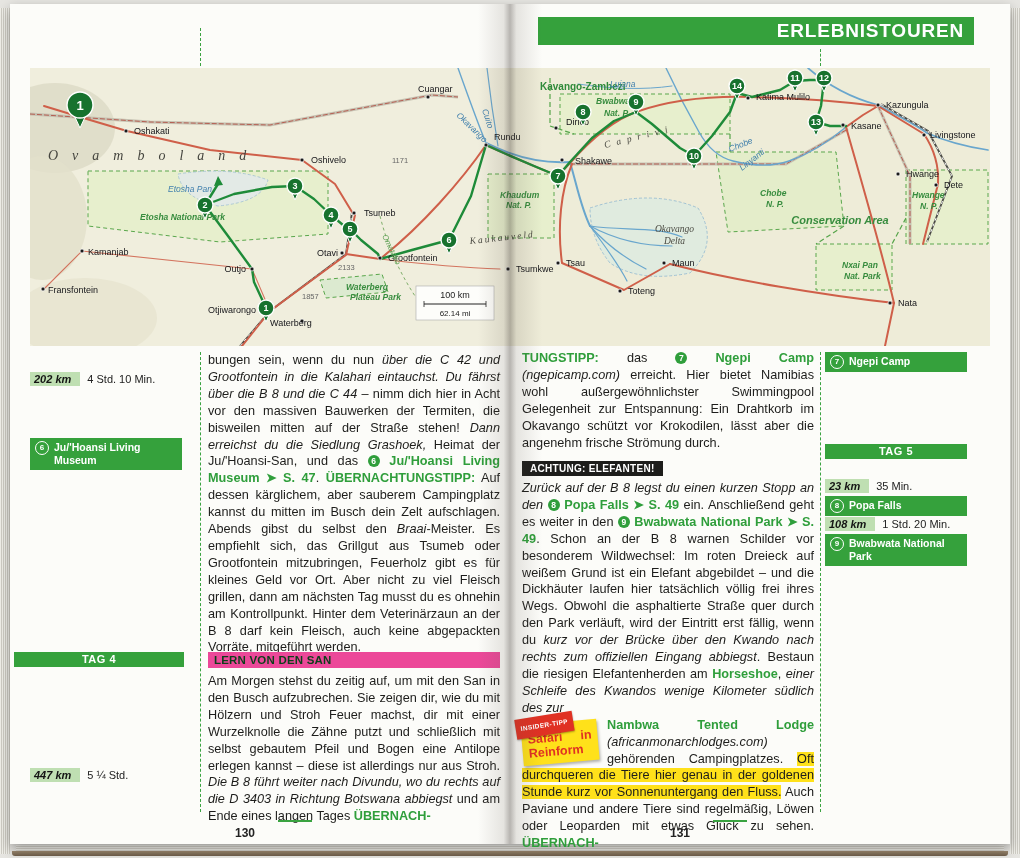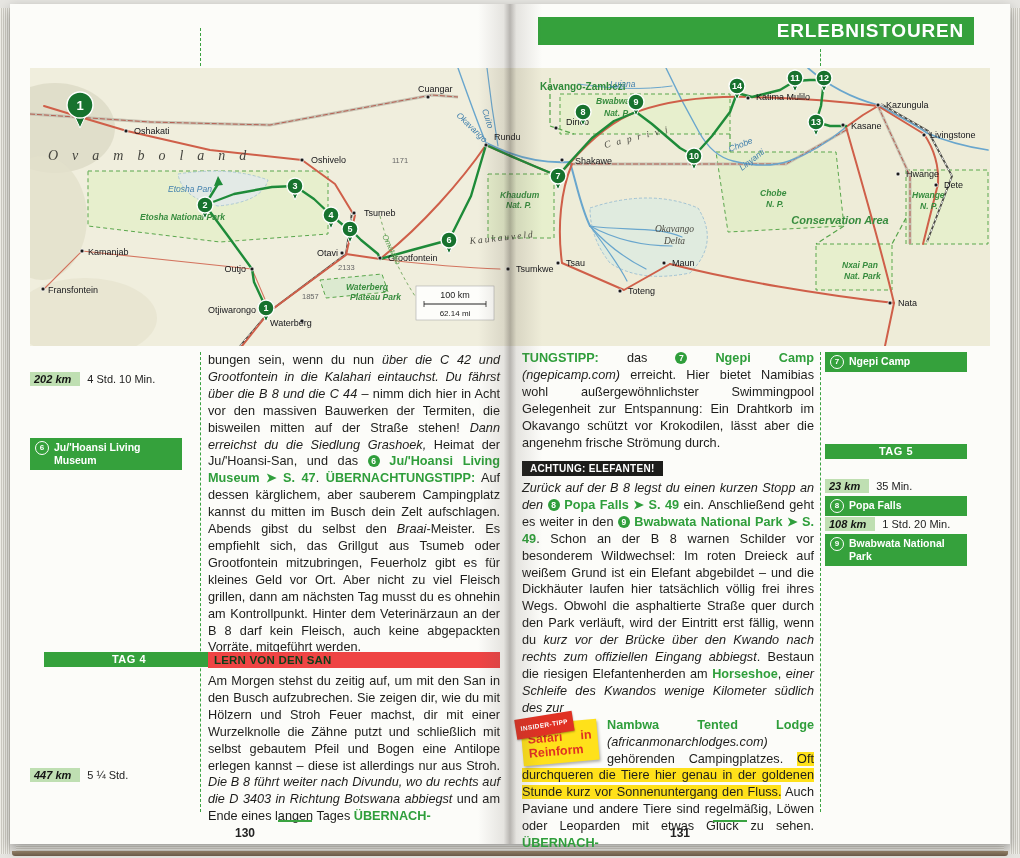--- a/index.html
+++ b/index.html
@@ -38,21 +38,21 @@
   .mpin{fill:#fff;font-weight:bold;}
   
   .body-text{font-size:12.7px;line-height:16.9px;text-align:justify;color:#1d1d1b;hyphens:auto;}
   .body-text i{font-style:italic;}
   .g{color:#2f9e3b;font-weight:bold;}
   .hl{background:#ffe11a;}
   .cnum{display:inline-block;width:12px;height:12px;border-radius:50%;background:#2f9e3b;color:#fff;
         font-size:8.5px;font-weight:bold;font-style:normal;text-align:center;line-height:12px;vertical-align:1px;}
   .tag-bar{background:#35a13c;color:#fff;font-weight:bold;font-size:11px;letter-spacing:.5px;
         text-align:center;line-height:15px;height:15px;}
-  .heading-band{background:#ef4444;color:#0d3f1a;font-weight:bold;font-size:11.5px;letter-spacing:.2px;
+  .heading-band{background:#ec4899;color:#0d3f1a;font-weight:bold;font-size:11.5px;letter-spacing:.2px;
         line-height:16px;height:16px;padding-left:6px;box-sizing:border-box;}
   .warn-bar{display:inline-block;background:#1d1d1b;color:#fff;font-weight:bold;font-size:10px;
         letter-spacing:.3px;padding:2px 8px;}
   .dist{font-size:11px;line-height:14px;white-space:nowrap;}
   .km-badge{background:#bfdfb2;padding:1px 9px 1px 4px;font-weight:bold;color:#141414;font-style:italic;}
   .dist-time{margin-left:7px;color:#222;}
   .infobox{background:#35a13c;color:#fff;font-weight:bold;font-size:10.5px;line-height:13px;
         padding:3px 5px;display:flex;gap:5px;align-items:flex-start;box-sizing:border-box;}
   .wnum{flex:0 0 auto;width:12px;height:12px;border:1.2px solid #fff;border-radius:50%;
         font-size:8px;font-weight:bold;text-align:center;line-height:11.5px;margin-top:0;}
@@ -329,21 +329,21 @@
         </svg>
     </div>
 
     <div class="block dist" style="left:20px;top:368px;width:168px;">
       <span class="km-badge">202 km</span><span class="dist-time">4 Std. 10 Min.</span>
     </div>
     <div class="block infobox" style="left:20px;top:434px;width:152px;">
       <span class="wnum">6</span>
       <span>Ju/'Hoansi Living Museum</span>
     </div>
-    <div class="block tag-bar" style="left:34px;top:648px;width:170px;">TAG 4</div>
+    <div class="block tag-bar" style="left:4px;top:648px;width:170px;">TAG 4</div>
     <div class="block dist" style="left:20px;top:764px;width:168px;">
       <span class="km-badge">447 km</span><span class="dist-time">5 ¼ Std.</span>
     </div>
 
     <div class="block body-text" lang="de" style="left:198px;top:348px;width:292px;">bungen sein, wenn du nun <i>über die C 42 und Grootfontein in die Kalahari eintauchst. Du fährst über die B 8 und die C 44</i> – nimm dich hier in Acht vor den massiven Bauwerken der Termiten, die bisweilen mitten auf der Straße stehen! <i>Dann erreichst du die Siedlung Grashoek,</i> Heimat der Ju/'Hoansi-San, und das <span class="cnum">6</span> <b class="g">Ju/'Hoansi Living Museum ➤ S. 47</b>. <b class="g">ÜBERNACHTUNGSTIPP:</b> Auf dessen kärglichem, aber sauberem Campingplatz kannst du mitten im Busch dein Zelt aufschlagen. Abends gibst du selbst den <i>Braai</i>-Meister. Es empfiehlt sich, das Grillgut aus Tsumeb oder Grootfontein mitzubringen, Feuerholz gibt es für kleines Geld vor Ort. Aber nicht zu viel Fleisch grillen, dann am nächsten Tag musst du es ohnehin am Kontrollpunkt. Hinter dem Veterinärzaun an der B 8 darf kein Fleisch, auch keine abgepackten Vorräte, mitgeführt werden.</div>
     <div class="block heading-band" style="left:198px;top:648px;width:292px;">LERN VON DEN SAN</div>
     <div class="block body-text" lang="de" style="left:198px;top:669px;width:292px;">Am Morgen stehst du zeitig auf, um mit den San in den Busch aufzubrechen. Sie zeigen dir, wie du mit Hölzern und Stroh Feuer machst, dir mit einer Wurzelknolle die Zähne putzt und schließlich mit selbst gebautem Pfeil und Bogen eine Antilope erlegen kannst – diese ist allerdings nur aus Stroh. <i>Die B 8 führt weiter nach Divundu, wo du rechts auf die D 3403 in Richtung Botswana abbiegst</i> und am Ende eines langen Tages <b class="g">ÜBERNACH-</b></div>
     <div class="pagenum" style="left:225px;">130</div>
 
     <div class="block body-text" lang="de" style="left:512px;top:346px;width:292px;"><b class="g">TUNGSTIPP:</b> das <span class="cnum">7</span> <b class="g">Ngepi Camp</b> <i>(ngepicamp.com)</i> erreicht. Hier bietet Namibias wohl außergewöhnlichster Swimmingpool Gelegenheit zur Entspannung: Ein Drahtkorb im Okavango schützt vor Krokodilen, lässt aber die angenehm frische Strömung durch.</div>

